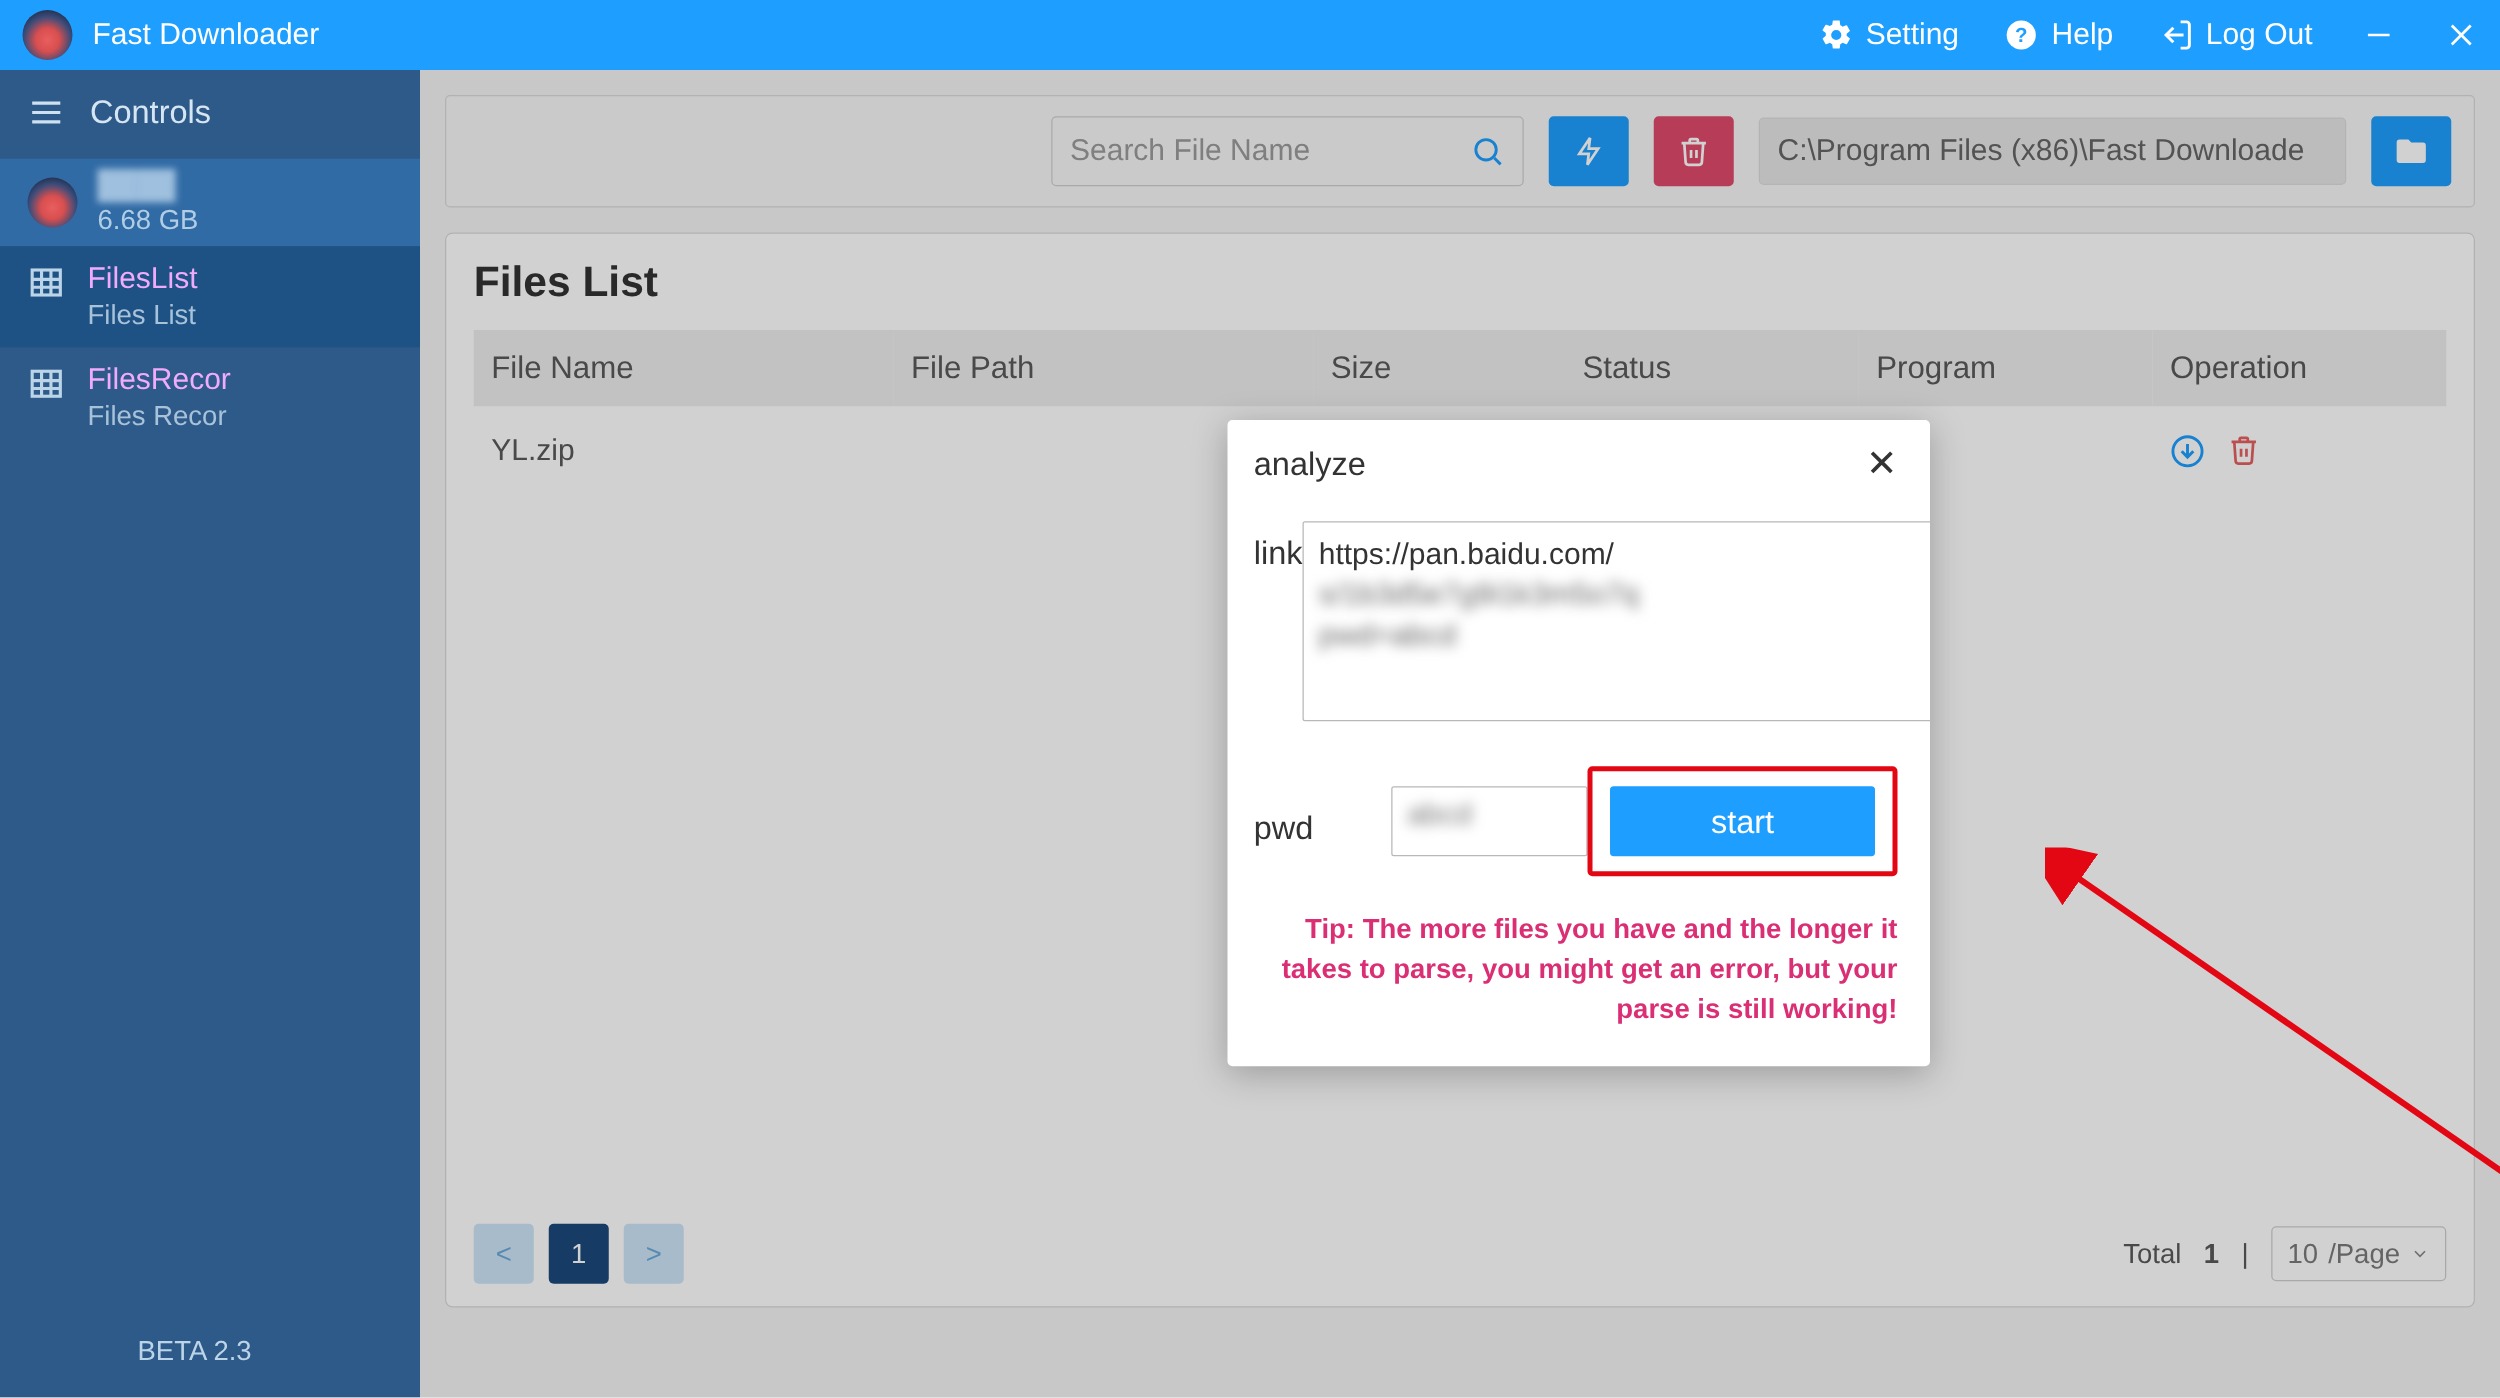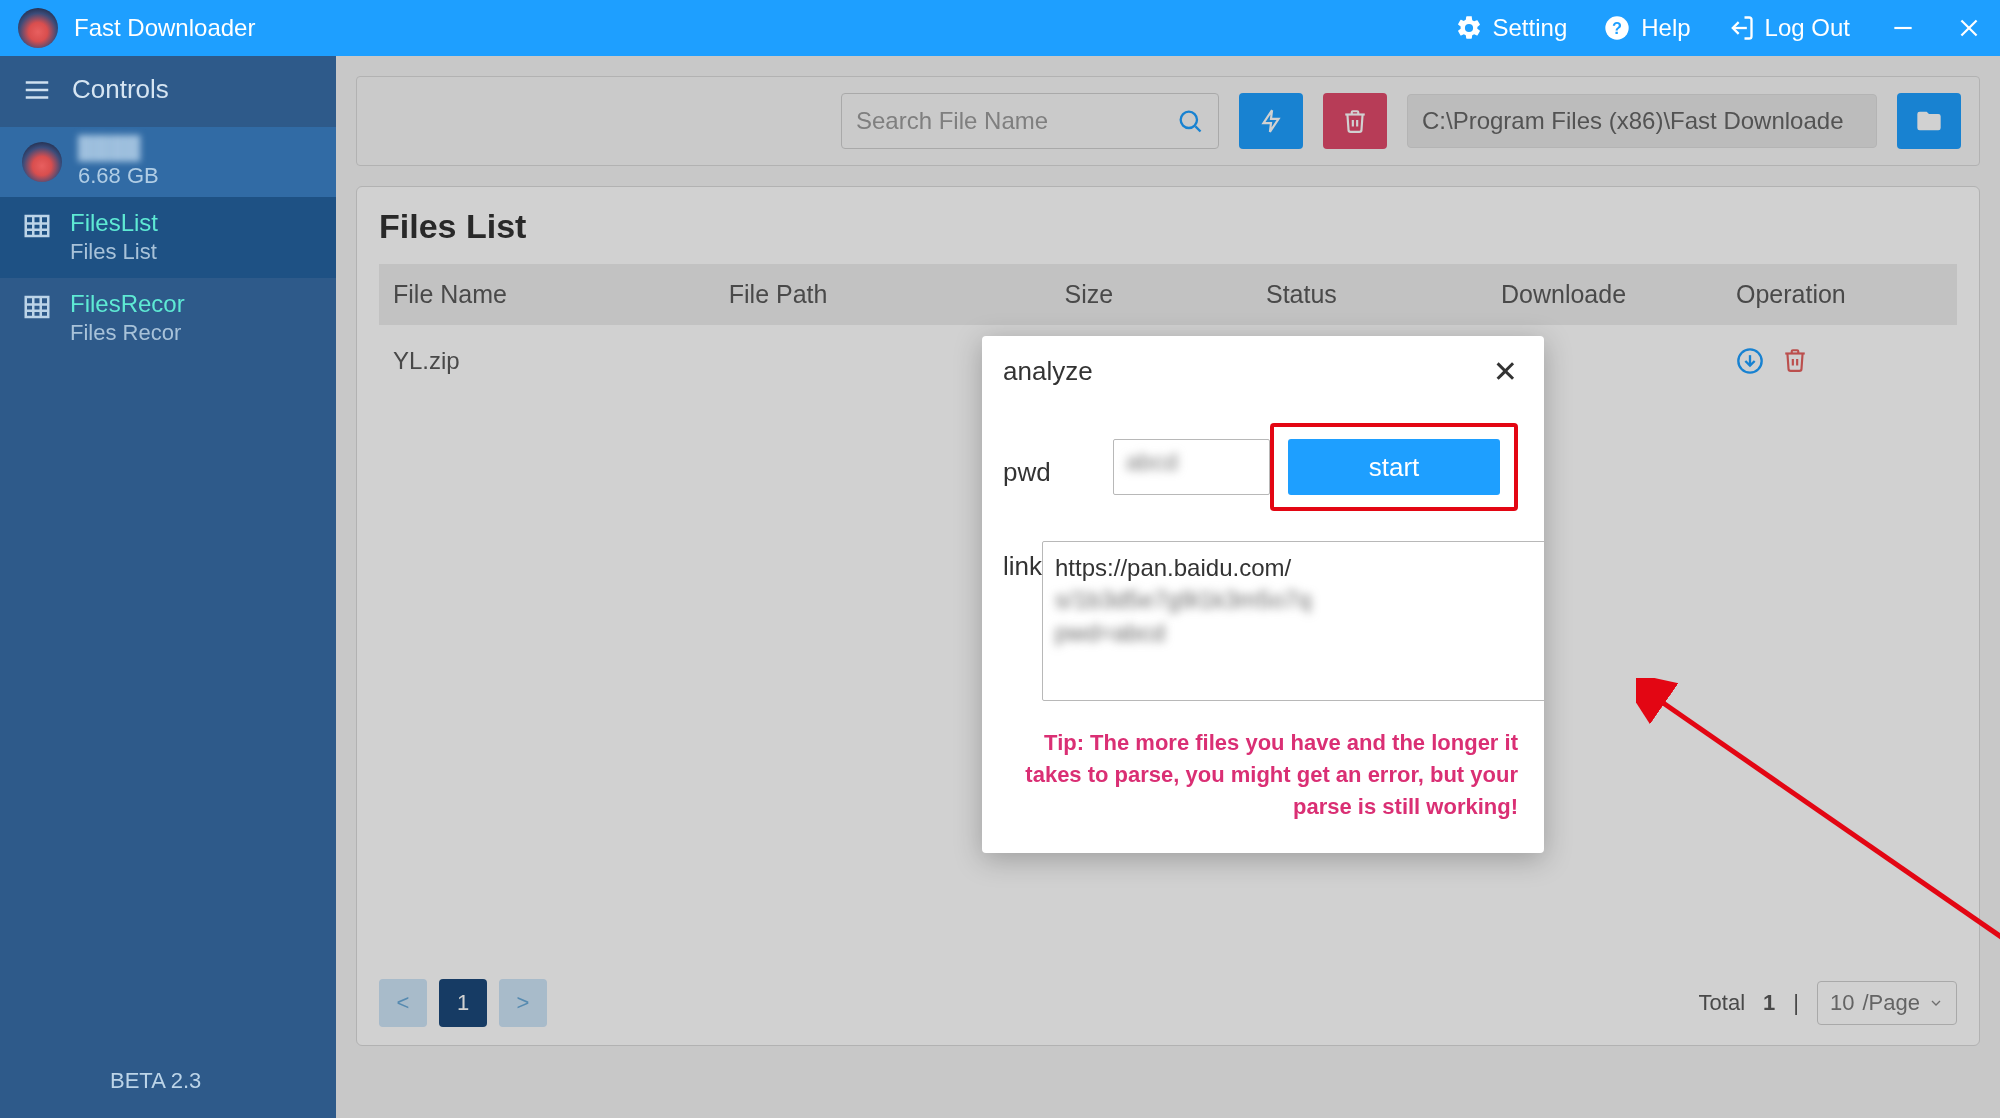--- a/index.html
+++ b/index.html
@@ -51,21 +51,21 @@
 .sb-user .uname { color: #9fc0de; font-size: 22px; filter: blur(3px); }
 .sb-user .usize { color: #b0cde5; font-size: 22px; margin-top: 2px; }
 
 .sb-item {
   display: flex; align-items: flex-start; gap: 18px;
   padding: 12px 22px;
   cursor: pointer;
 }
 .sb-item.active { background: #1e5184; }
 .sb-item .sb-icon { width: 30px; height: 30px; color: #bcd4e8; flex-shrink: 0; margin-top: 2px; }
-.sb-item .sb-title { color: #5eead4; font-size: 24px; line-height: 1.2; }
+.sb-item .sb-title { color: #f0abfc; font-size: 24px; line-height: 1.2; }
 .sb-item .sb-sub { color: #a8c2d9; font-size: 22px; line-height: 1.3; }
 
 .sb-footer { margin-top: auto; padding: 22px 0 24px 110px; color: #bcd4e8; font-size: 22px; }
 
 .main {
   flex: 1;
   background: #f5f5f5;
   position: relative;
   padding: 0;
 }
@@ -387,21 +387,21 @@
     <section class="panel">
       <h2>Files List</h2>
 
       <table class="files">
         <thead>
           <tr>
             <th style="width:20%">File Name</th>
             <th style="width:20%">File Path</th>
             <th style="width:12%">Size</th>
             <th style="width:14%">Status</th>
-            <th style="width:14%">Downloade</th>
+            <th style="width:14%">Program</th>
             <th style="width:14%">Operation</th>
           </tr>
         </thead>
         <tbody>
           <tr>
             <td>YL.zip</td>
             <td></td>
             <td></td>
             <td>None</td>
             <td>--</td>
@@ -452,39 +452,39 @@
     </section>
 
     <div class="overlay"></div>
 
     <div class="modal">
       <div class="modal-header">
         <span>analyze</span>
         <span class="modal-close">✕</span>
       </div>
 
+      <div class="form-row">
+        <div class="form-label">link</div>
+        <div class="link-box">
+          <div>https://pan.baidu.com/</div>
+          <div class="blurred">s/1b3d5e7g9i1k3m5o7q</div>
+          <div class="blurred">pwd=abcd</div>
+        </div>
+      </div>
+
       <div class="form-row" style="align-items:center;margin-top:36px;">
         <div class="form-label">pwd</div>
         <div class="pwd-input">
           <span class="blurred">abcd</span>
         </div>
         <div class="start-wrap">
           <button class="start-btn">start</button>
         </div>
       </div>
 
-      <div class="form-row">
-        <div class="form-label">link</div>
-        <div class="link-box">
-          <div>https://pan.baidu.com/</div>
-          <div class="blurred">s/1b3d5e7g9i1k3m5o7q</div>
-          <div class="blurred">pwd=abcd</div>
-        </div>
-      </div>
-
       <div class="tip">Tip: The more files you have and the longer it takes to parse, you might get an error, but your parse is still working!</div>
     </div>
 
     <svg class="arrow" viewBox="0 0 420 300">
       <defs>
         <marker id="ah" markerWidth="14" markerHeight="14" refX="2" refY="5" orient="auto">
           <path d="M0,0 L12,5 L0,10 z" fill="#e30613"></path>
         </marker>
       </defs>
       <line x1="410" y1="290" x2="20" y2="20" stroke="#e30613" stroke-width="5" marker-end="url(#ah)"></line>

